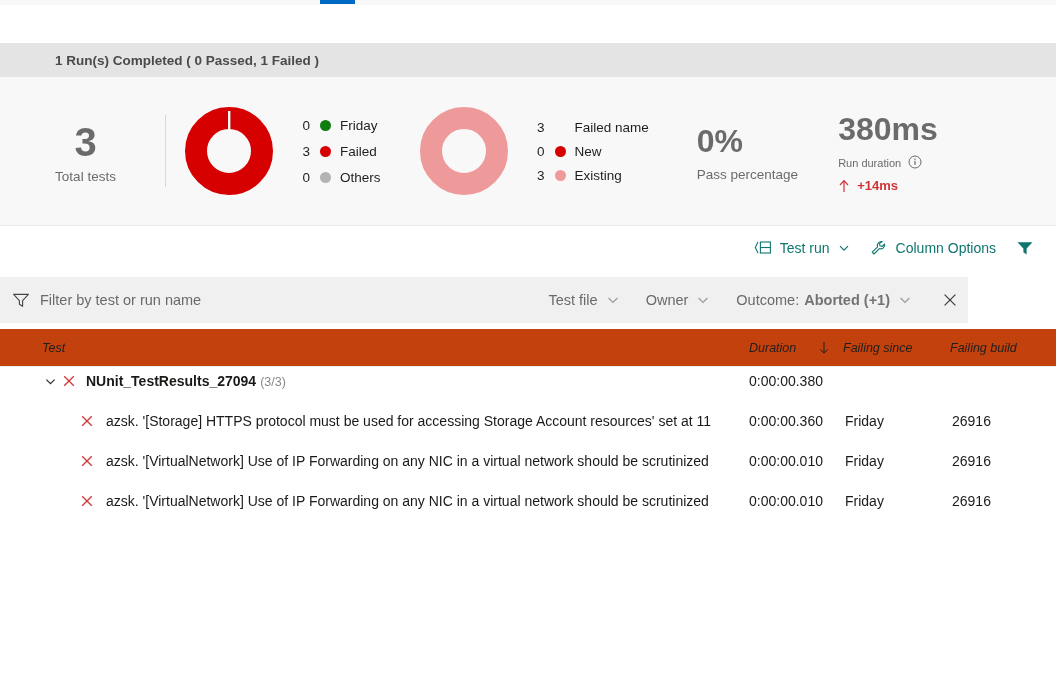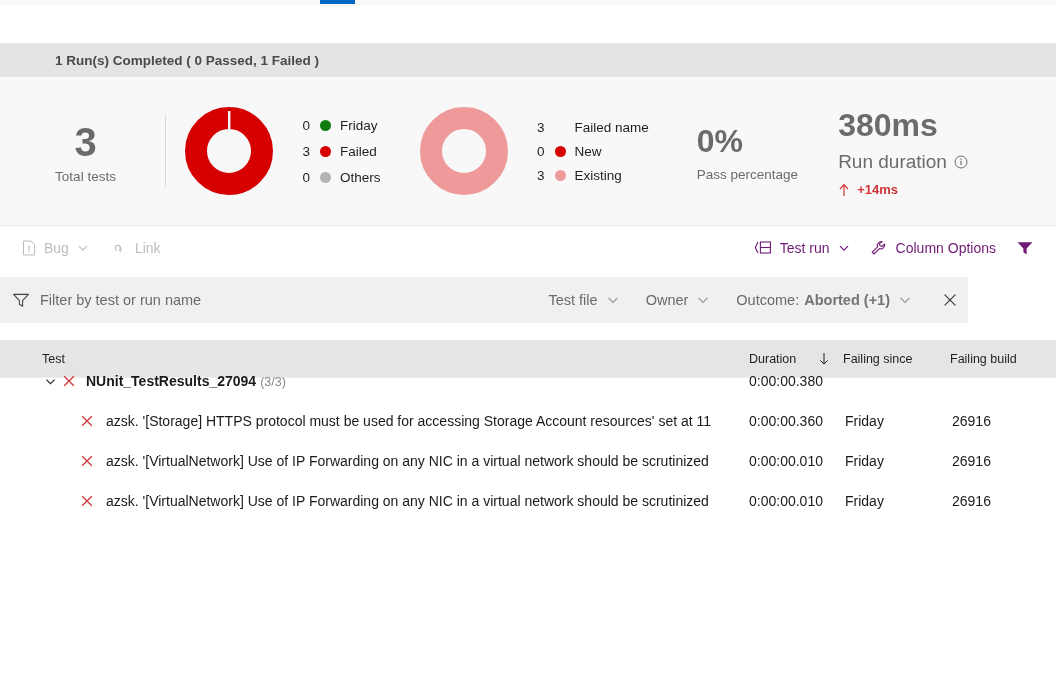--- a/index.html
+++ b/index.html
@@ -92,22 +92,22 @@
   .stat-pct .num {
     font-size: 32px; font-weight: bold; color: #6b6b6b; line-height: 40px;
   }
   .stat-pct .lbl { font-size: 13.5px; color: #6b6b6b; margin-top: 6px; }
 
   .stat-dur { margin-left: 40px; }
   .stat-dur .num {
     font-size: 32px; font-weight: bold; color: #6b6b6b; line-height: 40px;
   }
   .stat-dur .lbl {
-    font-size: 19px; color: #6b6b6b; margin-top: 6px;
-    display: flex; align-items: center;
+    font-size: 11px; color: #6b6b6b; margin-top: 6px;
+    display: flex; align-items: flex-end;
   }
   .info-icon {
     display: inline-flex; margin-left: 7px; color: #6b6b6b;
   }
   .delta {
     margin-top: 9px; font-size: 13px; color: #d13438; font-weight: bold;
     display: flex; align-items: center;
   }
   .delta .arrow { margin-right: 7px; display: inline-flex; }
 
@@ -120,21 +120,21 @@
   }
   .cmd-left { display: flex; align-items: center; margin-left: 16px; }
   .cmd-right {
     display: flex; align-items: center; margin-left: auto; margin-right: 16px;
   }
   .cmd-item {
     display: flex; align-items: center; font-size: 14px;
     padding: 5px 6px; margin-right: 8px; white-space: nowrap;
   }
   .cmd-item.disabled { color: #bdbdbd; }
-  .cmd-item.blue { color: #701a75; }
+  .cmd-item.blue { color: #0f766e; }
   .cmd-item .ico {
     display: inline-flex; align-items: center; justify-content: center;
     margin-right: 8px;
   }
   .cmd-item .caret { margin-left: 8px; display: inline-flex; }
 
   
   .filter-bar {
     position: absolute; top: 277px; left: 0; width: 968px; height: 46px;
     background: #f0f0f0;
@@ -156,22 +156,22 @@
     color: #6a6a6a; margin-left: 26px; white-space: nowrap;
   }
   .fdrop .caret { margin-left: 8px; display: inline-flex; color: #9a9a9a; }
   .fdrop .strong { color: #737373; font-weight: bold; margin-left: 5px; }
   .close-x {
     display: inline-flex; margin-left: 30px; color: #3b3a39;
   }
 
   
   .table-head {
-    position: absolute; top: 340px; left: 0; width: 1056px; height: 38px;
-    background: #e5e5e5; border-bottom: 1px solid #ededed;
+    position: absolute; top: 329px; left: 0; width: 1056px; height: 38px;
+    background: #c2410c; border-bottom: 1px solid #ededed; font-style: italic;
   }
   .th {
     position: absolute; top: 0; height: 38px; display: flex; align-items: center;
     font-size: 12.5px; color: #201f1e;
   }
   .sort-arrow { position: absolute; left: 818px; top: 0; height: 38px;
     display: flex; align-items: center; color: #201f1e; }
 
   .rows { position: absolute; top: 361px; left: 0; width: 1056px; }
   .row {
@@ -296,48 +296,20 @@
           <svg width="12" height="14" viewBox="0 0 12 14">
             <path d="M6 13 L6 2 M2 6 L6 1.6 L10 6" fill="none" stroke="currentColor" stroke-width="1.2"></path>
           </svg>
         </span>
         <span>+14ms</span>
       </div>
     </div>
   </div>
 
   <div class="cmd-bar">
-    <div class="cmd-left">
-
-      <div class="cmd-item disabled">
-        <span class="ico">
-          <svg width="14" height="16" viewBox="0 0 14 16">
-            <path d="M1.5 1 H9 L12.5 4.5 V15 H1.5 Z" fill="none" stroke="currentColor" stroke-width="1"></path>
-            <rect x="6.4" y="5.6" width="1.2" height="4.2" fill="currentColor"></rect>
-            <rect x="6.4" y="10.6" width="1.2" height="1.3" fill="currentColor"></rect>
-          </svg>
-        </span>
-        <span>Bug</span>
-        <span class="caret">
-          <svg width="12" height="12" viewBox="0 0 12 12">
-              <path d="M2 4.2 L6 8.2 L10 4.2" fill="none" stroke="currentColor" stroke-width="1.2"></path>
-            </svg>
-        </span>
-      </div>
-
-      <div class="cmd-item disabled">
-        <span class="ico">
-          <svg width="18" height="14" viewBox="0 0 18 14">
-            <path d="M7.5 9.5 A3.3 3.3 0 0 1 7.5 4.5 L10.2 4.5 A3.3 3.3 0 0 1 10.2 9.5" fill="none" stroke="currentColor" stroke-width="1.1"></path>
-            <path d="M11 10.8 A3.3 3.3 0 0 0 11 5.8" fill="none" stroke="currentColor" stroke-width="1.1"></path>
-          </svg>
-        </span>
-        <span>Link</span>
-      </div>
-    </div>
 
     <div class="cmd-right">
 
       <div class="cmd-item blue">
         <span class="ico">
           <svg width="18" height="15" viewBox="0 0 18 15">
             <path d="M4 2 L1.3 7.5 L4 13" fill="none" stroke="currentColor" stroke-width="1.1"></path>
             <rect x="6.4" y="2" width="10" height="11" fill="none" stroke="currentColor" stroke-width="1.1"></rect>
             <path d="M6.4 7.5 H16.4" stroke="currentColor" stroke-width="1.1"></path>
           </svg>

